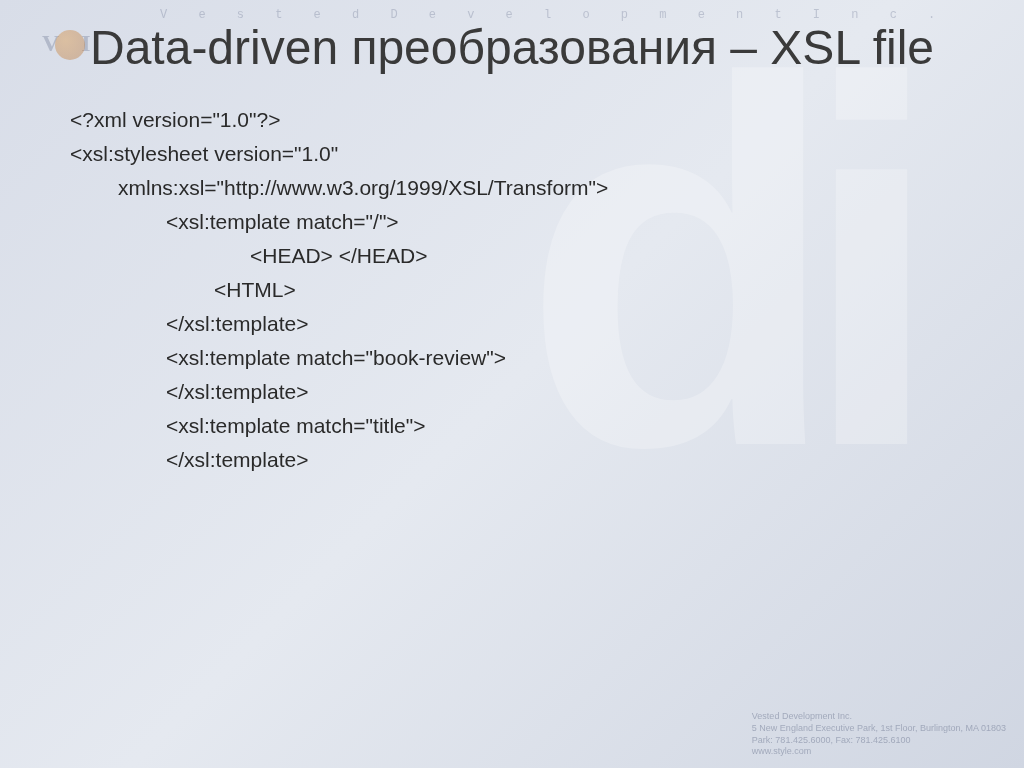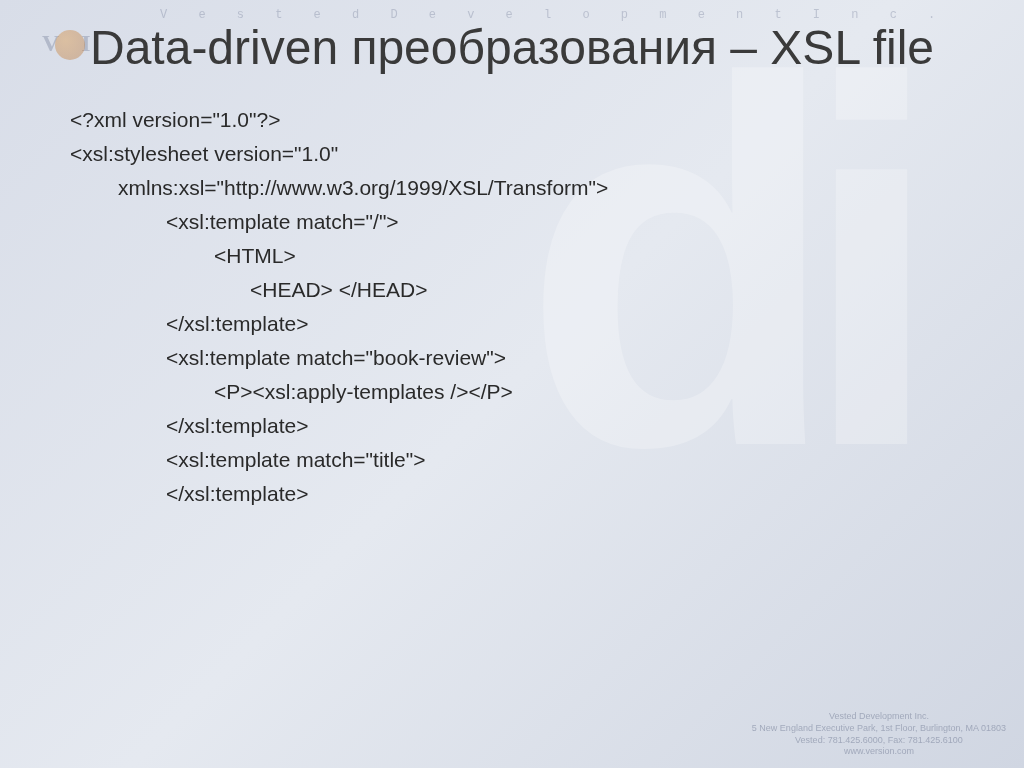--- a/index.html
+++ b/index.html
@@ -89,21 +89,21 @@
       white-space: pre;
     }
     .indent-1 { padding-left: 48px; }
     .indent-2 { padding-left: 96px; }
     .indent-3 { padding-left: 144px; }
     .indent-4 { padding-left: 180px; }
     .footer {
       position: absolute;
       bottom: 10px;
       right: 18px;
-      text-align: center;
+      text-align: left;
       font-size: 9px;
       color: rgba(140, 148, 170, 0.7);
       line-height: 1.3;
       font-family: Arial, sans-serif;
     }
   </style>
 </head>
 <body>
 
 <div class="bg-watermark">
@@ -119,29 +119,28 @@
 </div>
 
 <div class="slide-content">
   <h1 class="title">Data-driven преобразования – XSL file</h1>
 
   <div class="code-lines">
     <div class="code-line">&lt;?xml version="1.0"?&gt;</div>
     <div class="code-line">&lt;xsl:stylesheet version="1.0"</div>
     <div class="code-line indent-1">xmlns:xsl="http://www.w3.org/1999/XSL/Transform"&gt;</div>
     <div class="code-line indent-2">&lt;xsl:template match="/"&gt;</div>
+    <div class="code-line indent-4">&lt;HEAD&gt; &lt;/HEAD&gt;</div>
     <div class="code-line indent-3">&lt;HTML&gt;</div>
-    <div class="code-line indent-4">&lt;HEAD&gt; &lt;/HEAD&gt;</div>
     <div class="code-line indent-2">&lt;/xsl:template&gt;</div>
     <div class="code-line indent-2">&lt;xsl:template match="book-review"&gt;</div>
-    <div class="code-line indent-3">&lt;P&gt;&lt;xsl:apply-templates /&gt;&lt;/P&gt;</div>
     <div class="code-line indent-2">&lt;/xsl:template&gt;</div>
     <div class="code-line indent-2">&lt;xsl:template match="title"&gt;</div>
     <div class="code-line indent-2">&lt;/xsl:template&gt;</div>
   </div>
 </div>
 
 <div class="footer">
   <div>Vested Development Inc.</div>
   <div>5 New England Executive Park, 1st Floor, Burlington, MA 01803</div>
-  <div>Vested: 781.425.6000, Fax: 781.425.6100</div>
-  <div>www.version.com</div>
+  <div>Park: 781.425.6000, Fax: 781.425.6100</div>
+  <div>www.style.com</div>
 </div>
 
 </body></html>

